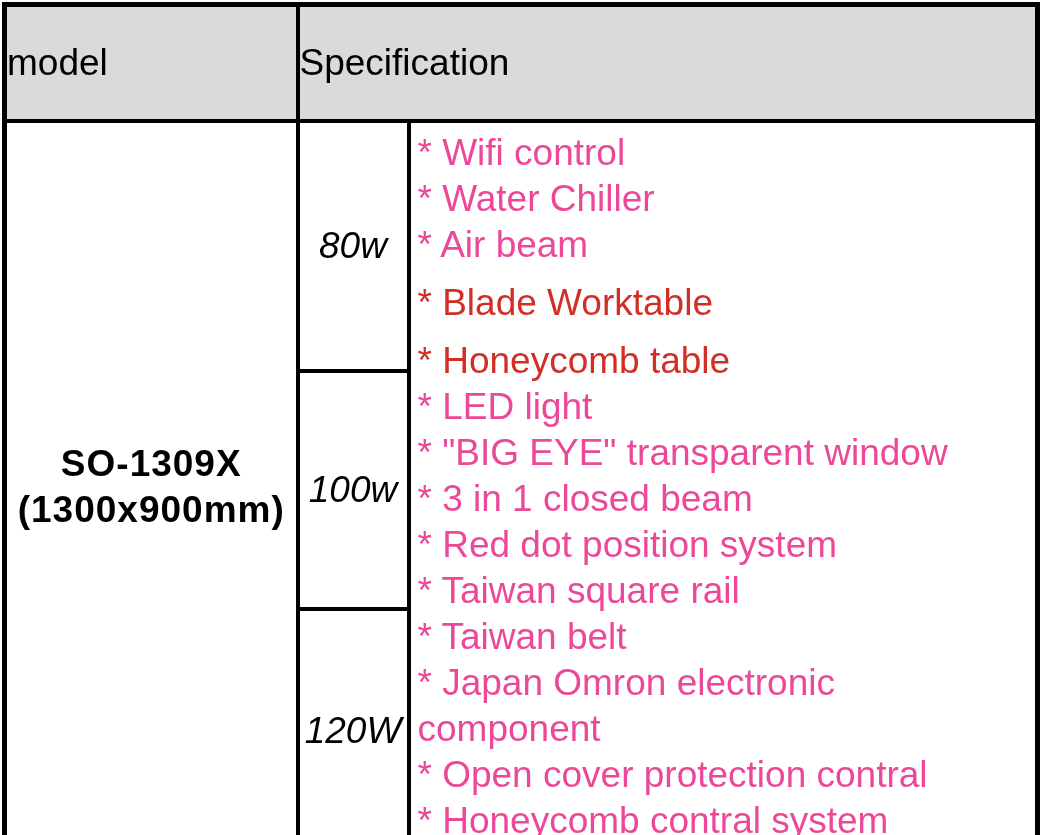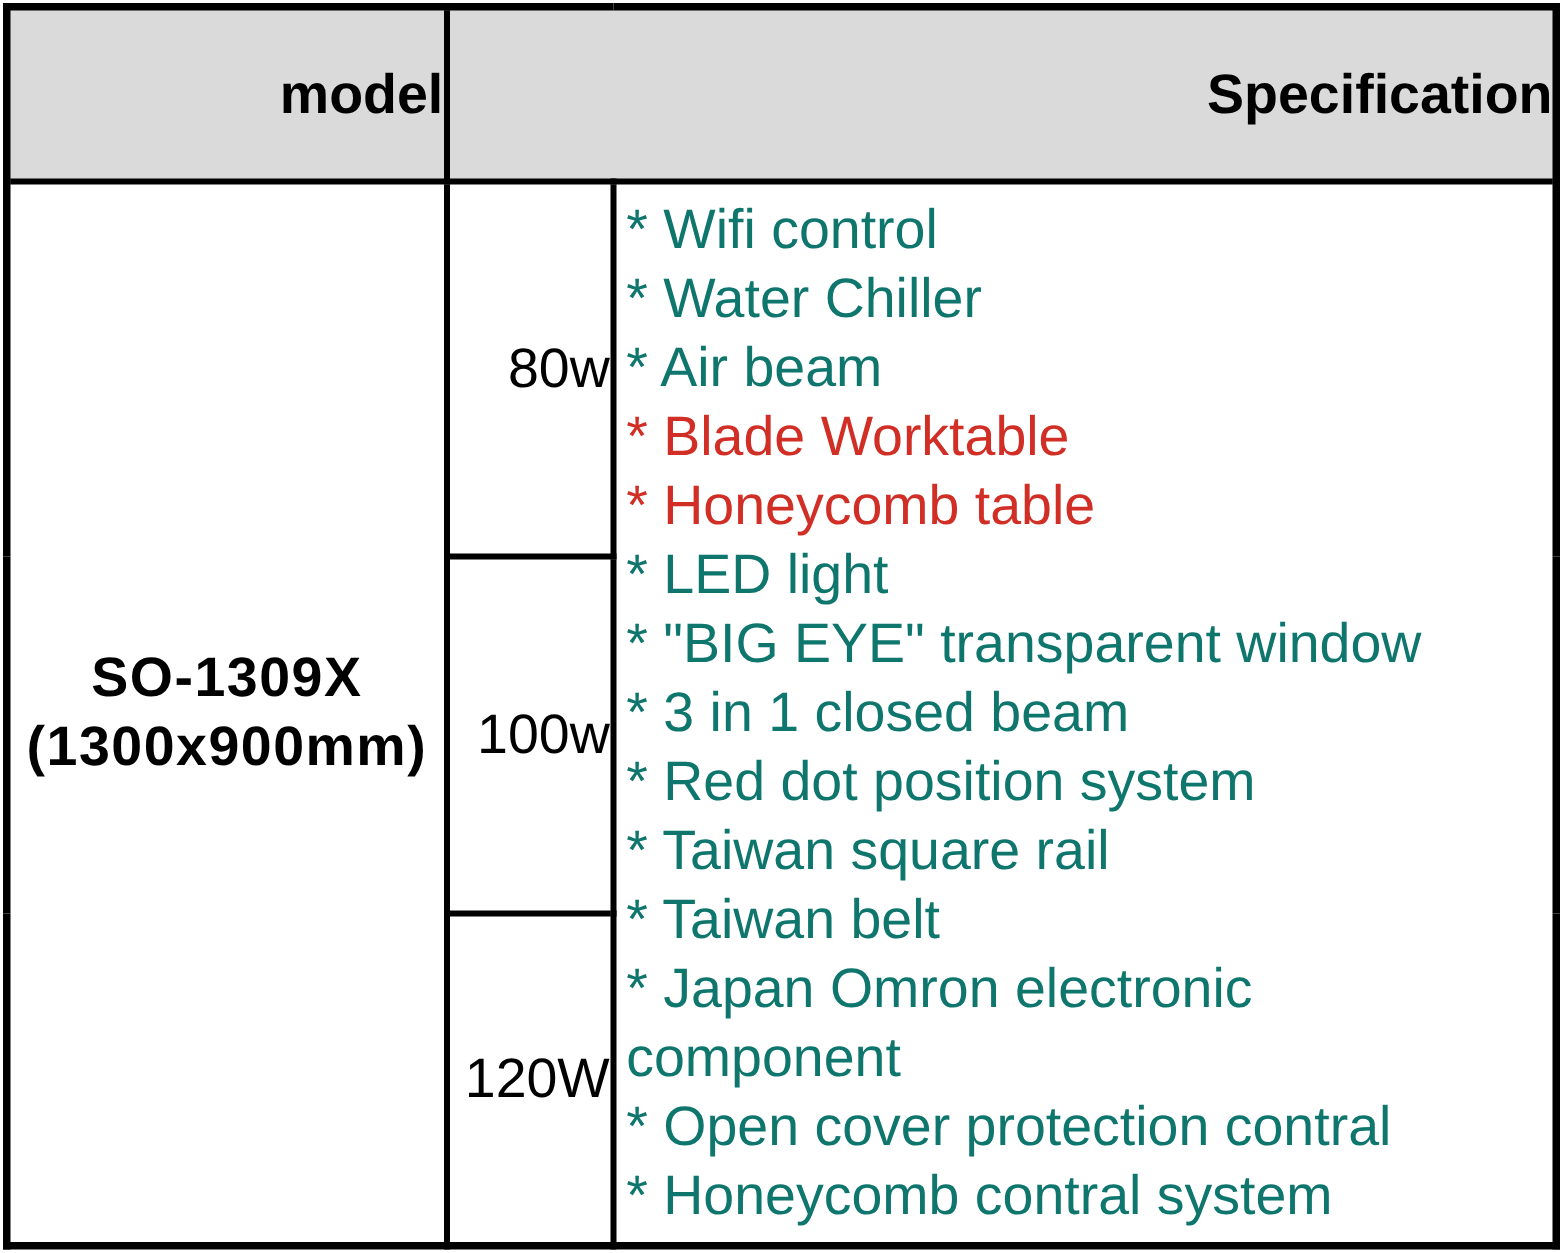--- a/index.html
+++ b/index.html
@@ -35,48 +35,49 @@
   col.col-specs { width: auto; }
 
   tr.header-row { height: 116px; }
   tr.row-80 { height: 250px; }
   tr.row-100 { height: 238px; }
   tr.row-120 { height: auto; }
 
   .spec-table th {
     background: var(--header-bg, #dadada);
     font-size: 37px;
-    font-weight: bold;
-    text-align: right;
+    font-weight: normal;
+    text-align: left;
     vertical-align: middle;
     padding: 0;
   }
   td.model-cell {
     text-align: center;
     vertical-align: middle;
     font-size: 37px;
     line-height: 46px;
     letter-spacing: 1px;
     padding: 0;
     font-weight: bold;
   }
   td.power-cell {
-    text-align: right;
+    text-align: center;
     vertical-align: middle;
     font-size: 37px;
     padding: 0;
+    font-style: italic;
   }
   td.specs-cell {
     vertical-align: top;
     font-size: 37px;
     line-height: 46px;
     padding: 7px 20px 7px 7px;
   }
-  .spec-item { color: #0f766e; }
-  .spec-item.red { color: var(--red-text, #d12f26); }
+  .spec-item { color: #ec4899; }
+  .spec-item.red { color: var(--red-text, #d12f26); margin-top: 12px; }
 </style>
 </head>
 <body>
 
 <div class="table-wrap">
   <table class="spec-table">
     <colgroup>
       <col class="col-model">
       <col class="col-power">
       <col class="col-specs">

